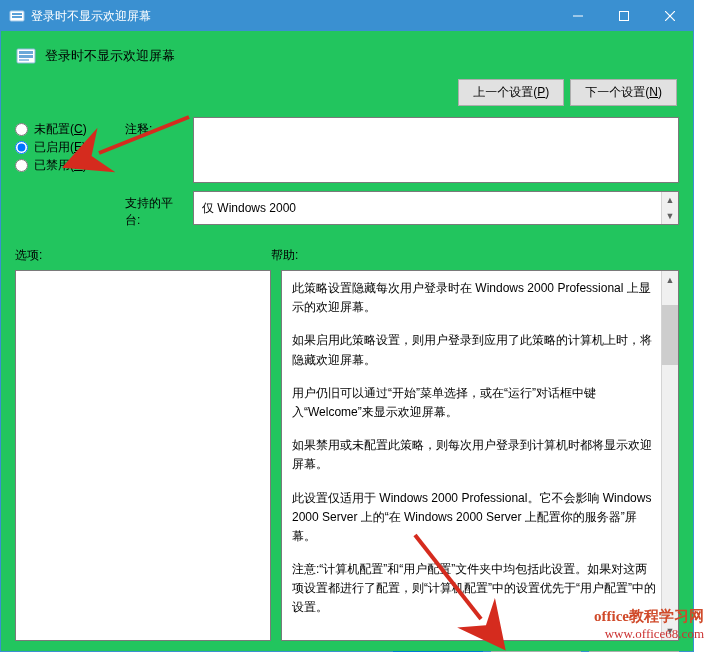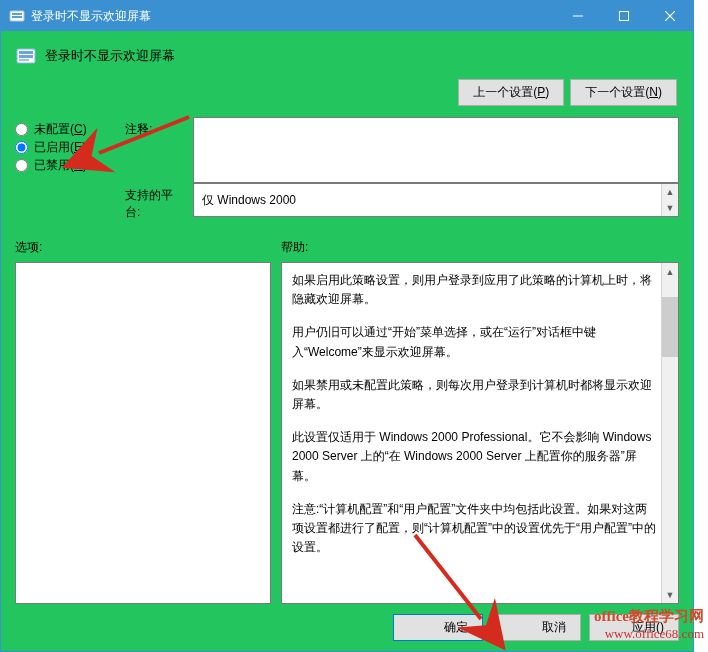--- a/index.html
+++ b/index.html
@@ -94,20 +94,21 @@
     display: flex;
     align-items: center;
     gap: 6px;
   }
   .radio-item input { margin: 0; }
   .rlabel u { text-decoration: underline; }
   .right-col {
     flex: 1;
     display: flex;
     flex-direction: column;
+    gap: 8px;
   }
   .field-row {
     display: flex;
     gap: 8px;
   }
   .field-label { width: 60px; padding-top: 4px; text-align: left; }
   .textarea {
     flex: 1;
     border: 1px solid #7a7a7a;
     background: #fff;
@@ -132,21 +133,20 @@
     background: #f0f0f0; border-left: 1px solid #d4d4d4;
     display: flex; flex-direction: column; justify-content: space-between;
   }
   .scroll-arrow {
     height: 17px; display: flex; align-items: center; justify-content: center;
     color: #606060; font-size: 9px;
   }
   .labels-row {
     display: flex;
     margin-top: 18px;
-    gap: 10px;
   }
   .labels-row .col1 { width: 256px; }
   .panes {
     display: flex;
     margin-top: 6px;
     gap: 10px;
     flex: 1;
     min-height: 330px;
   }
   .pane {
@@ -281,20 +281,21 @@
 
     <div class="labels-row">
       <div class="col1">选项:</div>
       <div>帮助:</div>
     </div>
 
     <div class="panes">
       <div class="pane left"></div>
       <div class="pane right">
         <div class="help-text">
+          <p>此策略设置隐藏每次用户登录时在 Windows 2000 Professional 上显示的欢迎屏幕。</p>
           <p>如果启用此策略设置，则用户登录到应用了此策略的计算机上时，将隐藏欢迎屏幕。</p>
           <p>用户仍旧可以通过“开始”菜单选择，或在“运行”对话框中键入“Welcome”来显示欢迎屏幕。</p>
           <p>如果禁用或未配置此策略，则每次用户登录到计算机时都将显示欢迎屏幕。</p>
           <p>此设置仅适用于 Windows 2000 Professional。它不会影响 Windows 2000 Server 上的“在 Windows 2000 Server 上配置你的服务器”屏幕。</p>
           <p>注意:“计算机配置”和“用户配置”文件夹中均包括此设置。如果对这两项设置都进行了配置，则“计算机配置”中的设置优先于“用户配置”中的设置。</p>
         </div>
         <div class="vscroll">
           <div class="scroll-arrow">▲</div>
           <div class="scroll-thumb"></div>
           <div style="flex:1"></div>

